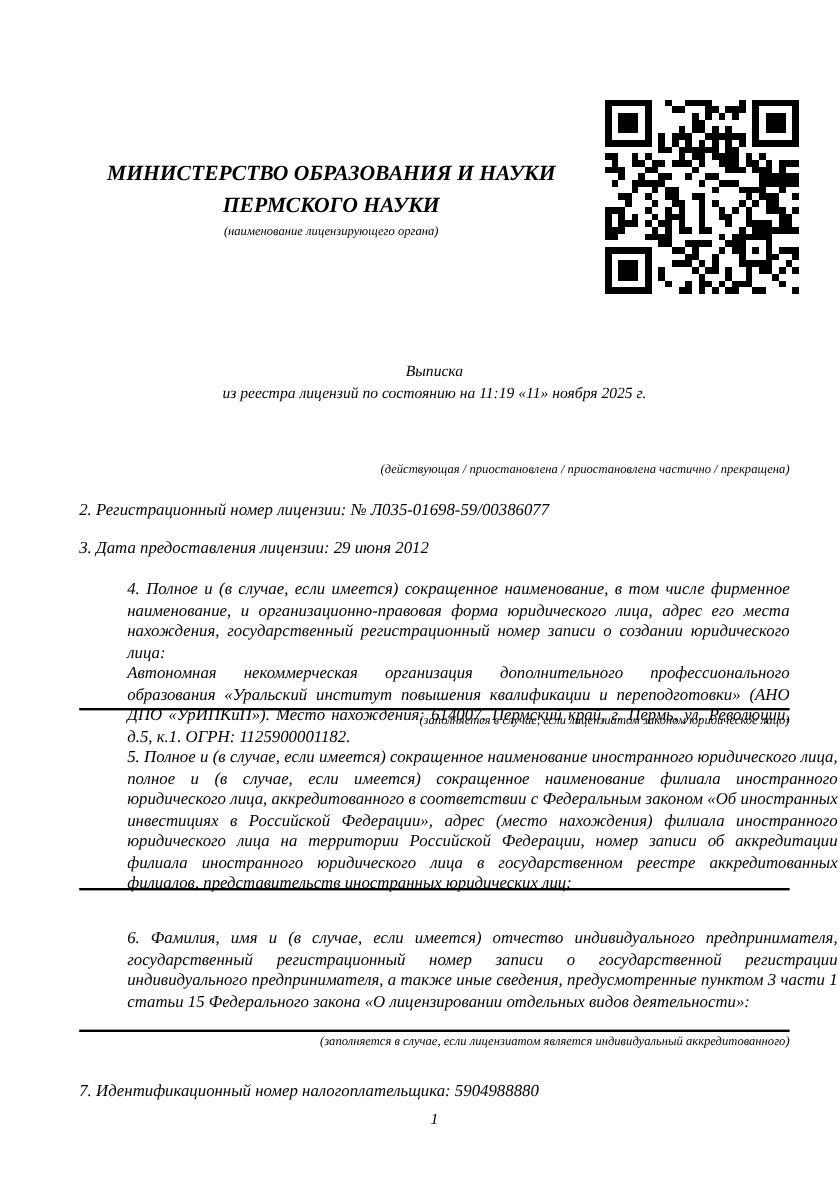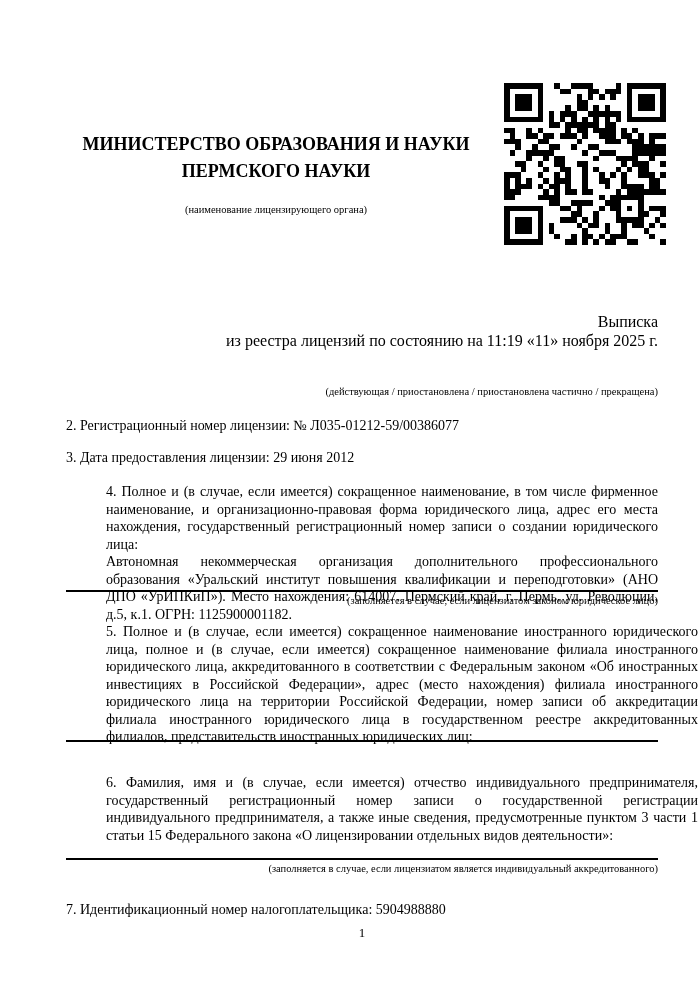--- a/index.html
+++ b/index.html
@@ -4,42 +4,43 @@
 <title>Выписка из реестра лицензий</title>
 <style>
   html,body{margin:0;padding:0;background:#ffffff;}
   .page{
     position:relative;
     width:700px;height:989px;
     background:#ffffff;
     color:#000;
     font-family:"Liberation Serif","DejaVu Serif",serif;
     overflow:hidden;
+    font-style:italic;
   }
   
   .header-block{
     position:absolute;left:66px;top:131px;width:420px;
     text-align:center;
   }
   .org-line{
     font-weight:bold;font-size:18px;line-height:27px;
     white-space:nowrap;
   }
   .header-caption{
-    font-size:10.5px;line-height:14px;margin-top:18px;
+    font-size:10.5px;line-height:14px;margin-top:2px;
   }
   
   .qr-wrap{
     position:absolute;left:504px;top:83px;width:162px;height:162px;
   }
   .qr-wrap svg{display:block;width:162px;height:162px;shape-rendering:crispEdges;}
   
   .title-block{
-    position:absolute;left:66px;top:312px;width:592px;
-    text-align:right;font-size:16px;line-height:19px;
+    position:absolute;left:66px;top:299px;width:592px;
+    text-align:center;font-size:13px;line-height:19px;
   }
   
   .para,.para-wrap,.sep,.cap,.page-num{
     position:absolute;left:66px;width:592px;
   }
   .para,.para-wrap{font-size:14px;line-height:17.5px;}
   .just{text-align:justify;margin-left:40px;}
   .cap{
     font-size:10.5px;line-height:13px;text-align:right;
   }
@@ -462,21 +463,21 @@
     <div class="header-caption">(наименование лицензирующего органа)</div>
   </div>
 
   <div class="title-block">
     <div>Выписка</div>
     <div>из реестра лицензий по состоянию на 11:19 «11» ноября 2025 г.</div>
   </div>
 
   <div class="cap" style="top:385px">(действующая / приостановлена / приостановлена частично / прекращена)</div>
 
-  <div class="para" style="top:417px">2. Регистрационный номер лицензии: № Л035-01212-59/00386077</div>
+  <div class="para" style="top:417px">2. Регистрационный номер лицензии: № Л035-01698-59/00386077</div>
 
   <div class="para" style="top:449px">3. Дата предоставления лицензии: 29 июня 2012</div>
 
   <div class="para-wrap" style="top:483px">
     <div class="just">4. Полное и (в случае, если имеется) сокращенное наименование, в том числе фирменное наименование, и организационно-правовая форма юридического лица, адрес его места нахождения, государственный регистрационный номер записи о создании юридического лица:</div>
     <div class="just">Автономная некоммерческая организация дополнительного профессионального образования «Уральский институт повышения квалификации и переподготовки» (АНО ДПО «УрИПКиП»). Место нахождения: 614007, Пермский край, г. Пермь, ул. Революции, д.5, к.1. ОГРН: 1125900001182.</div>
   </div>
   <div class="sep" style="top:590px"></div>
   <div class="cap" style="top:594px">(заполняется в случае, если лицензиатом законом юридическое лицо)</div>
 

